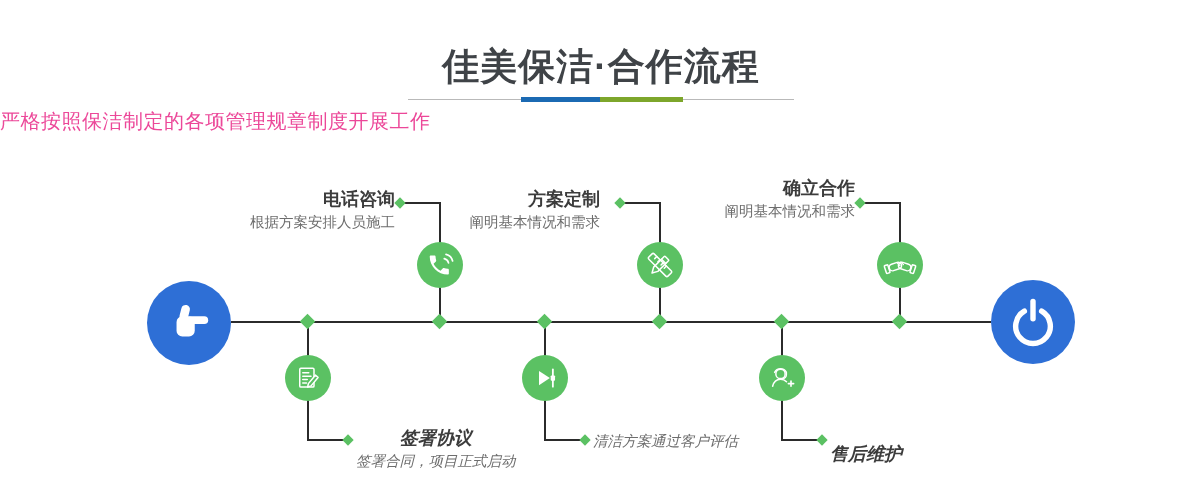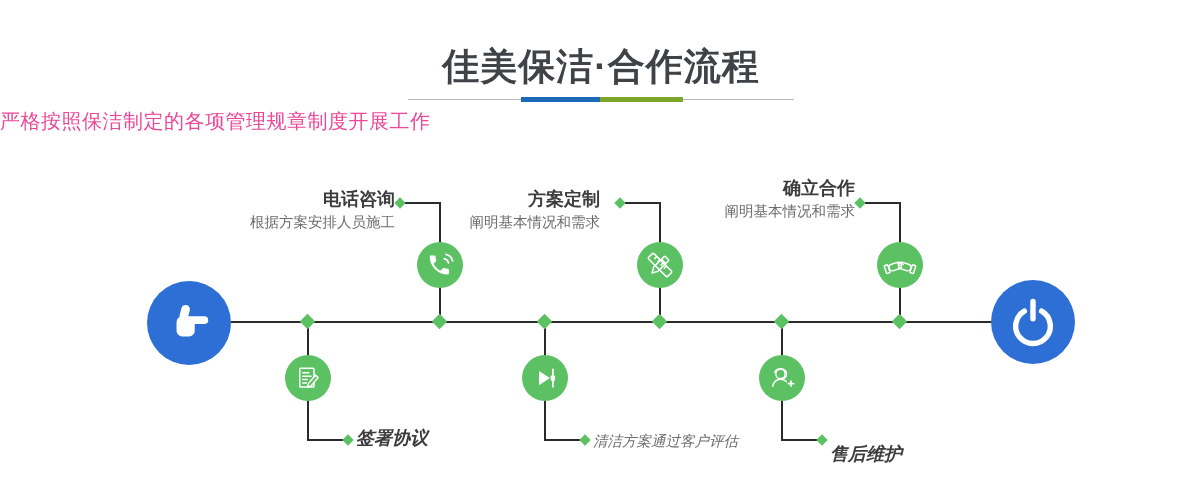--- a/index.html
+++ b/index.html
@@ -163,20 +163,21 @@
     <svg width="36" height="36" viewBox="0 0 48 48">
       <g class="ic-stroke" stroke-width="2">
         <rect x="13" y="11" width="19" height="25" rx="1.5"></rect>
         <path d="M17 17h8 M17 21.5h11 M17 26h6 M17 30.5h5"></path>
         <path d="M24.5 31.5l9.3-11.3 3.6 3-9.3 11.3-4.6 1.4z" style="fill:var(--accent-green)"></path>
       </g>
     </svg>
   </div>
   <div class="step-label align-l" style="left:356px;top:428px;">
     <div class="step-title">签署协议</div>
+    <div class="step-desc">签署合同，项目正式启动</div>
   </div>
 
   <div class="step-circle" style="left:522px;top:355px;">
     <svg width="36" height="36" viewBox="0 0 48 48">
       <path d="M16 14.5l14.5 9.5L16 33.5z" fill="#fff"></path>
       <line x1="34.5" y1="12.5" x2="34.5" y2="35.5" stroke="#fff" stroke-width="2.4" stroke-linecap="round"></line>
       <rect x="31.6" y="20.5" width="5.8" height="7" rx="1.2" fill="#fff"></rect>
     </svg>
   </div>
   <div class="step-label align-l" style="left:593px;top:428px;">

